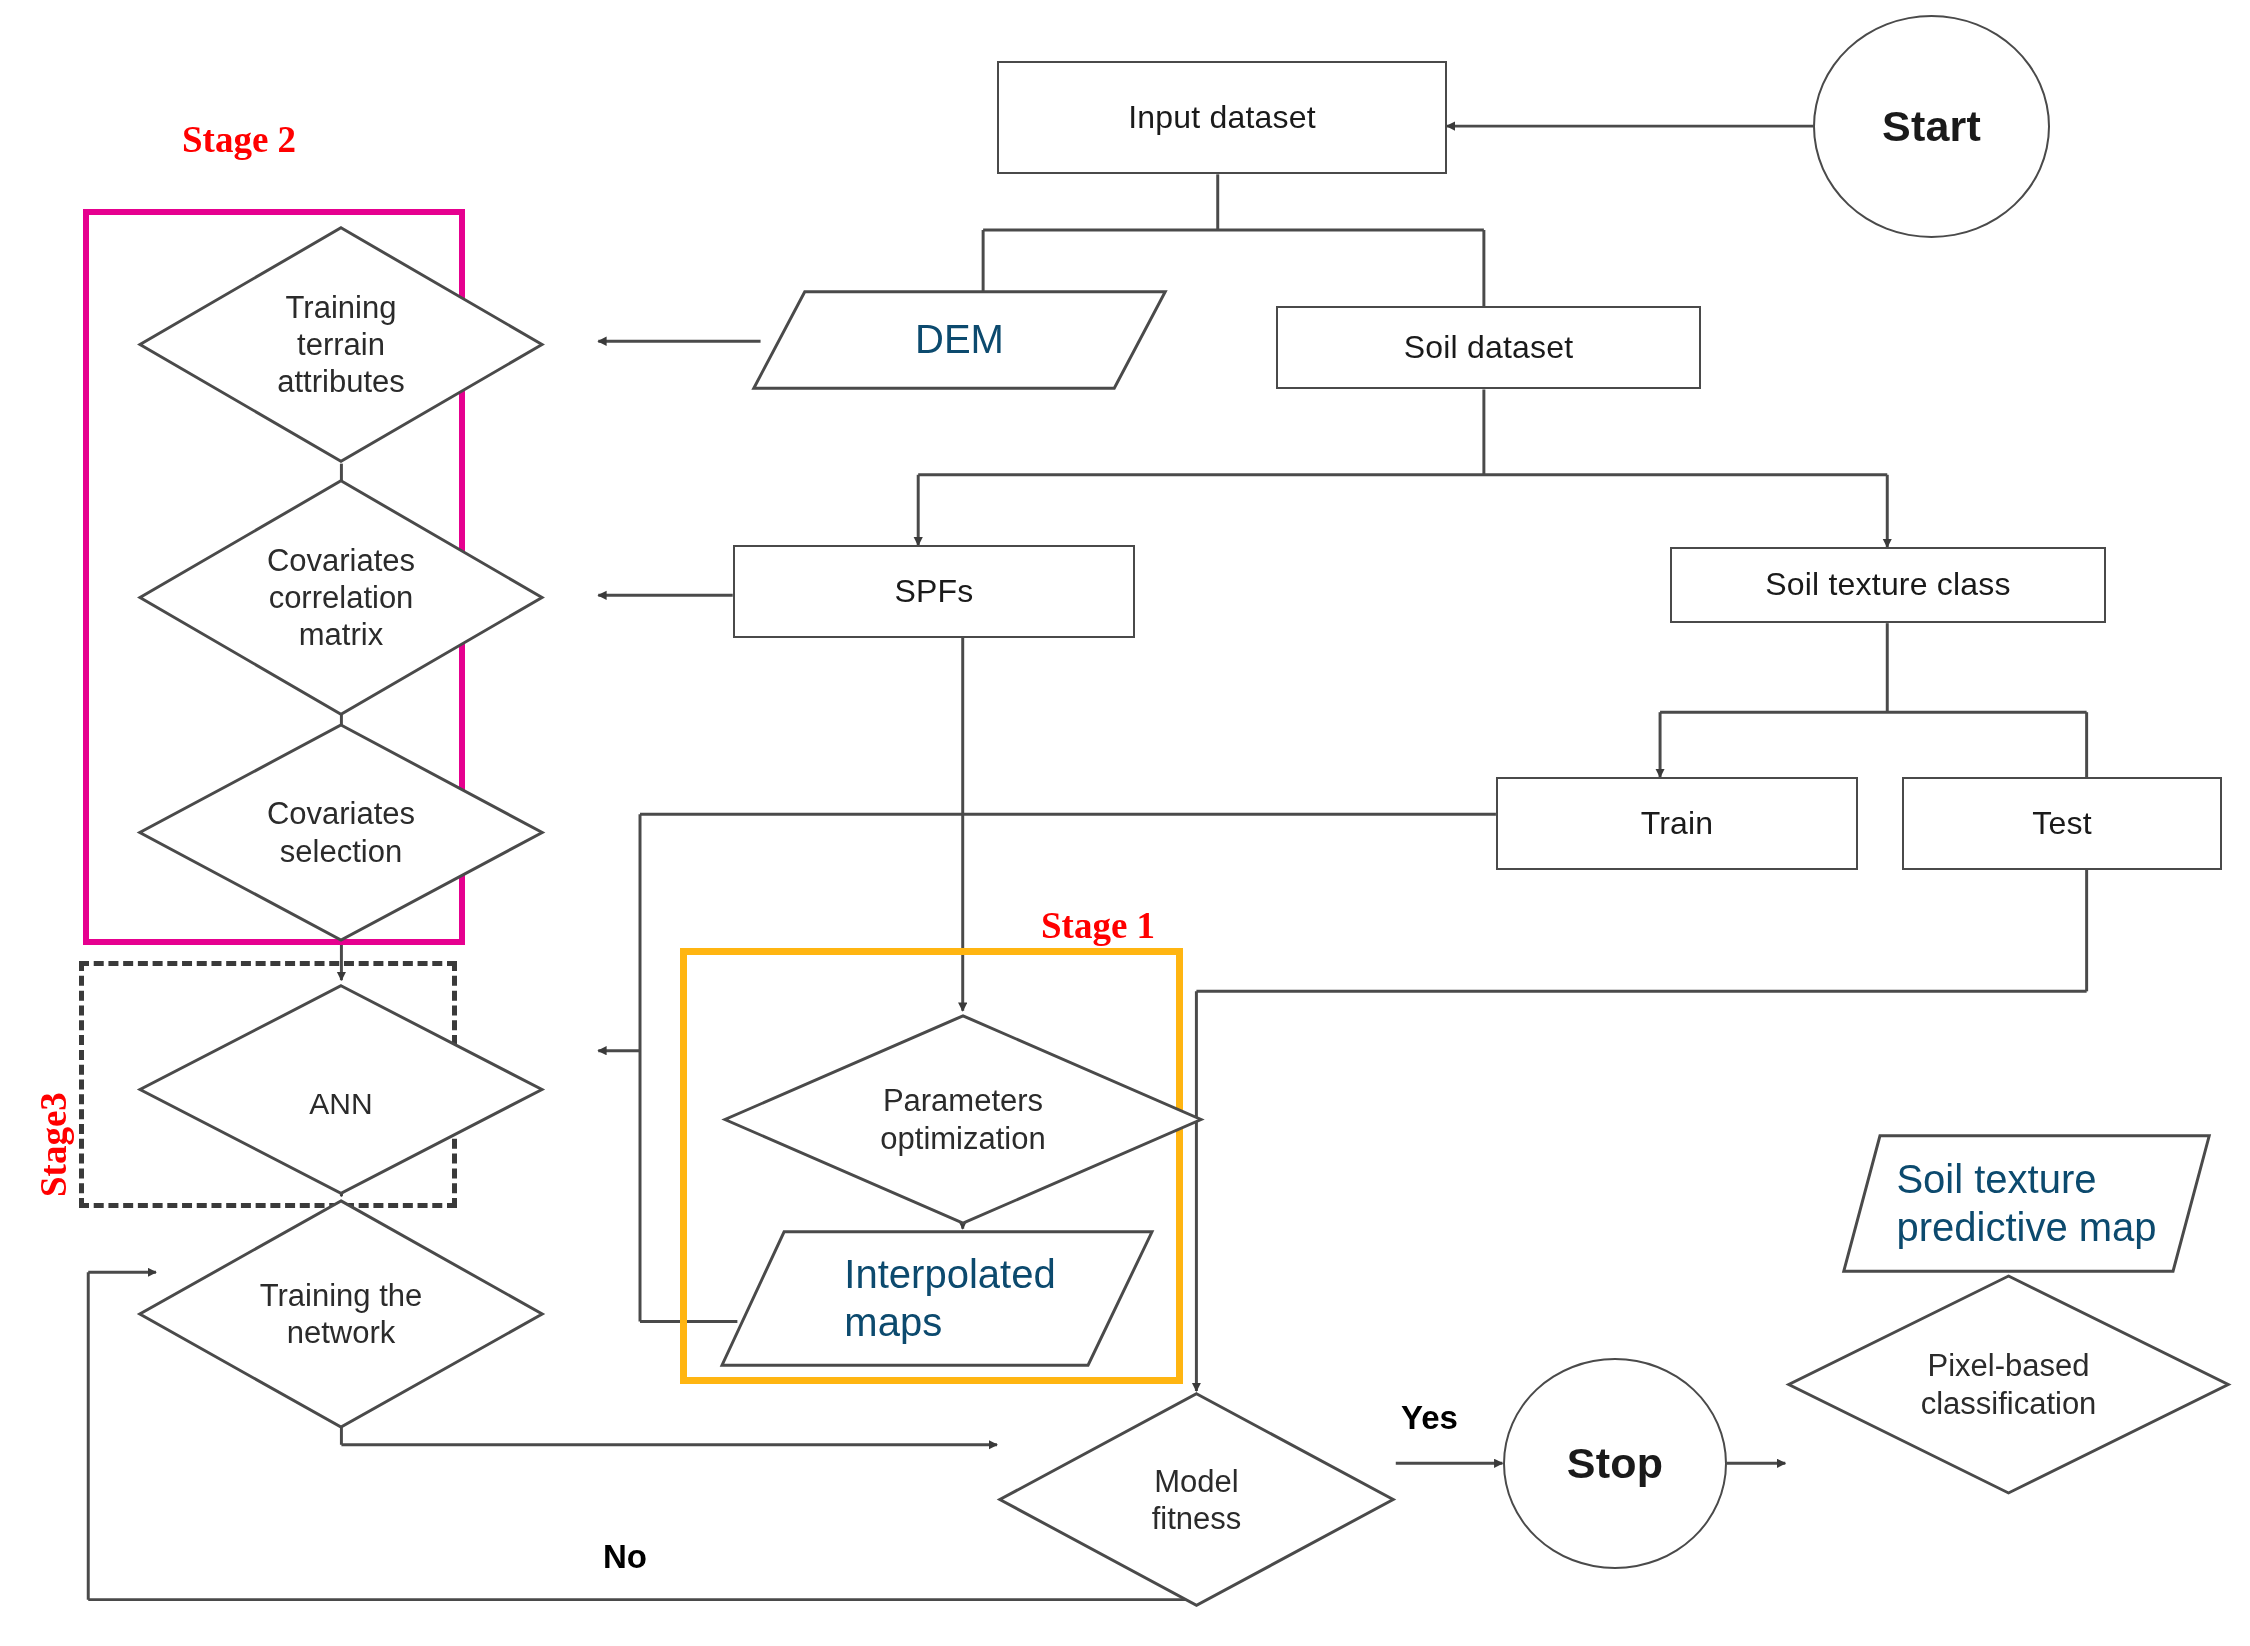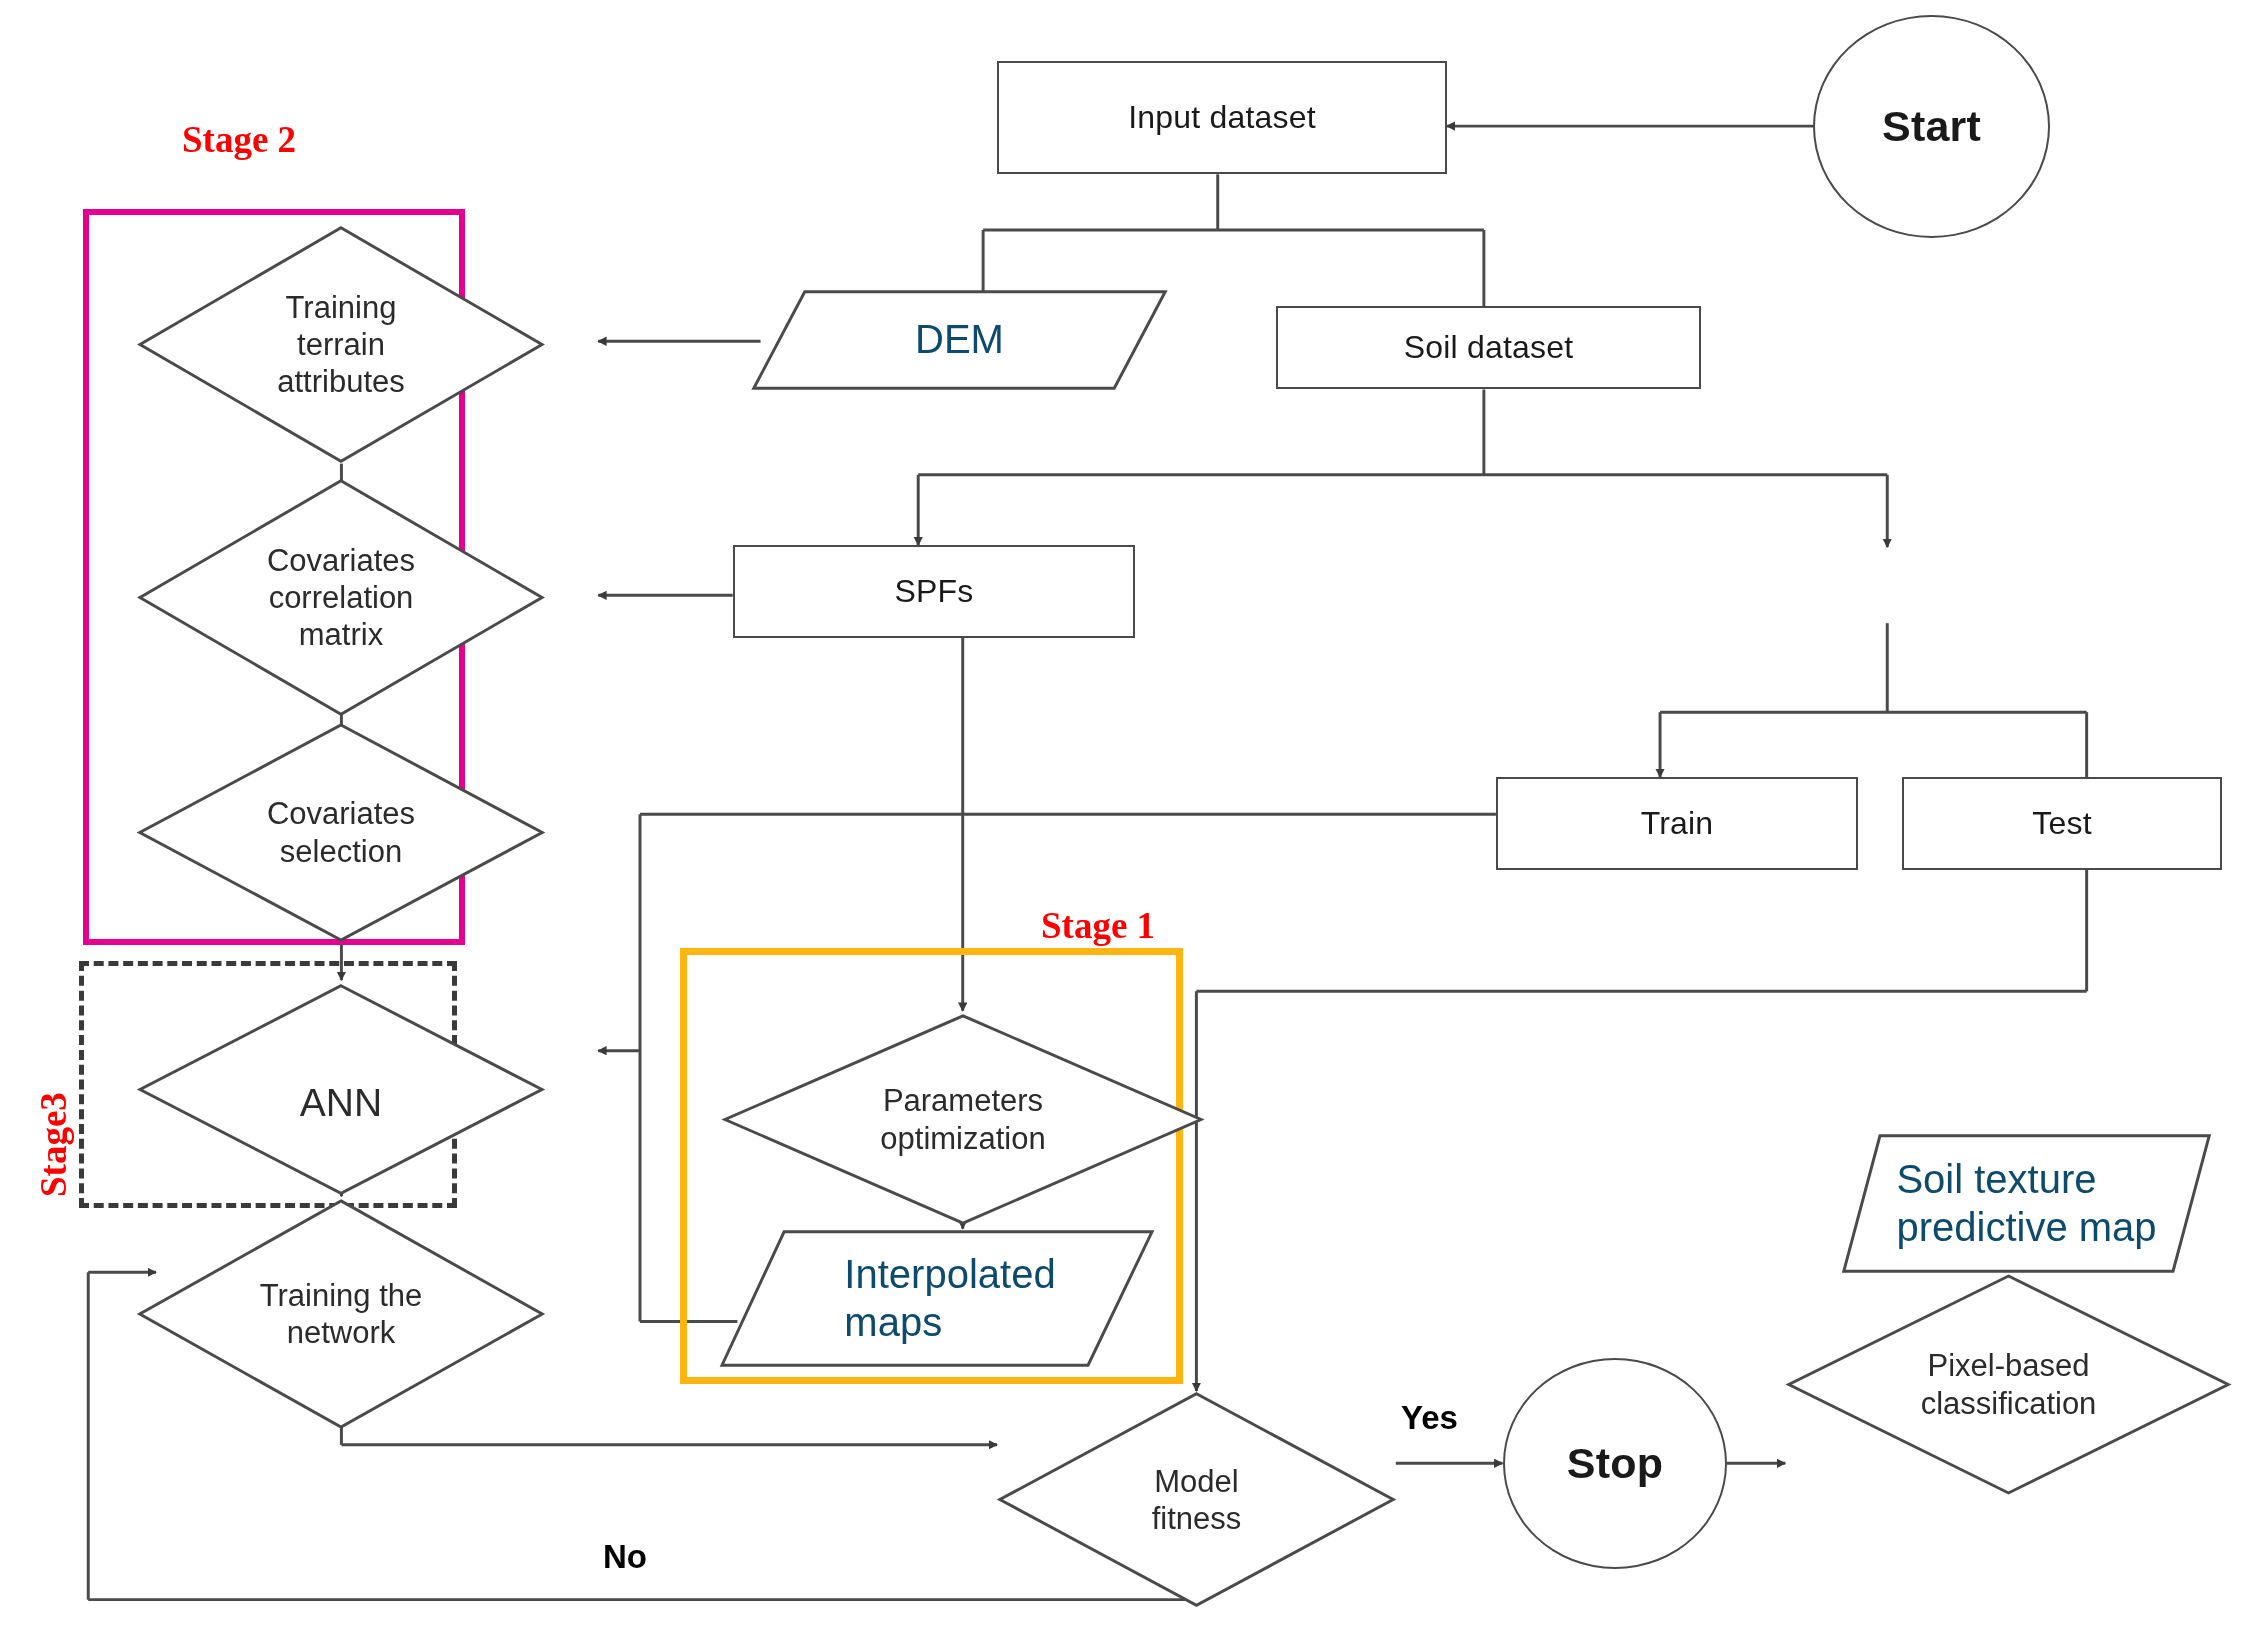--- a/index.html
+++ b/index.html
@@ -118,20 +118,23 @@
   </div>
 
   <div class="node rect" style="left:1276px;top:306px;width:425px;height:83px;">
     <span>Soil dataset</span>
   </div>
 
   <div class="node rect" style="left:733px;top:545px;width:402px;height:93px;">
     <span>SPFs</span>
   </div>
 
+  <div class="node rect" style="left:1670px;top:547px;width:436px;height:76px;">
+    <span>Soil texture class</span>
+  </div>
 
   <div class="node rect" style="left:1496px;top:777px;width:362px;height:93px;">
     <span>Train</span>
   </div>
 
   <div class="node rect" style="left:1902px;top:777px;width:320px;height:93px;">
     <span>Test</span>
   </div>
 
   <div class="para-wrap" style="left:751px;top:289px;width:417px;height:102px;">
@@ -203,21 +206,21 @@
         <span>selection</span>
       </span>
     </div>
   </div>
 
   <div class="dia-wrap" style="left:137px;top:983px;width:408px;height:213px;">
     <svg width="408" height="213" viewBox="0 0 440 230" xmlns="http://www.w3.org/2000/svg">
       <polygon points="220,3 437,115 220,227 3,115" fill="#ffffff" stroke="#4a4a4a" stroke-width="3.2"></polygon>
     </svg>
     <div class="dia-label">
-        <span style="font-size:39px;margin-top:28px;">ANN</span>
+        <span style="font-size:30px;margin-top:28px;">ANN</span>
       </div>
   </div>
 
   <div class="dia-wrap" style="left:137px;top:1198px;width:408px;height:232px;">
     <svg width="408" height="232" viewBox="0 0 440 250" xmlns="http://www.w3.org/2000/svg">
       <polygon points="220,3 437,125 220,247 3,125" fill="#ffffff" stroke="#4a4a4a" stroke-width="3.2"></polygon>
     </svg>
     <div class="dia-label">
       <span>
         <span>Training the</span><br>

